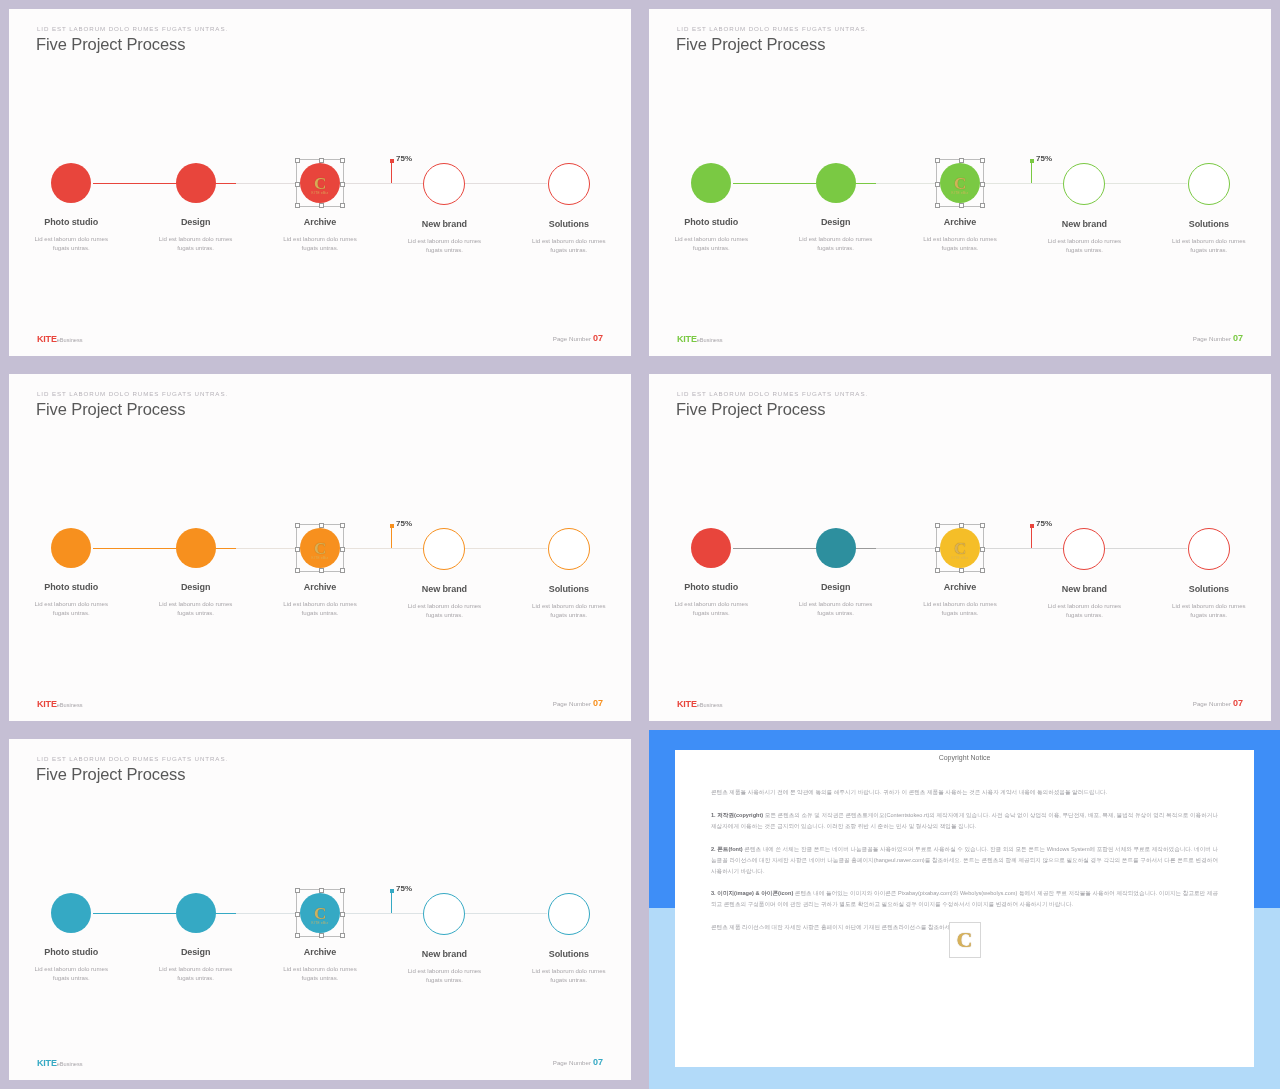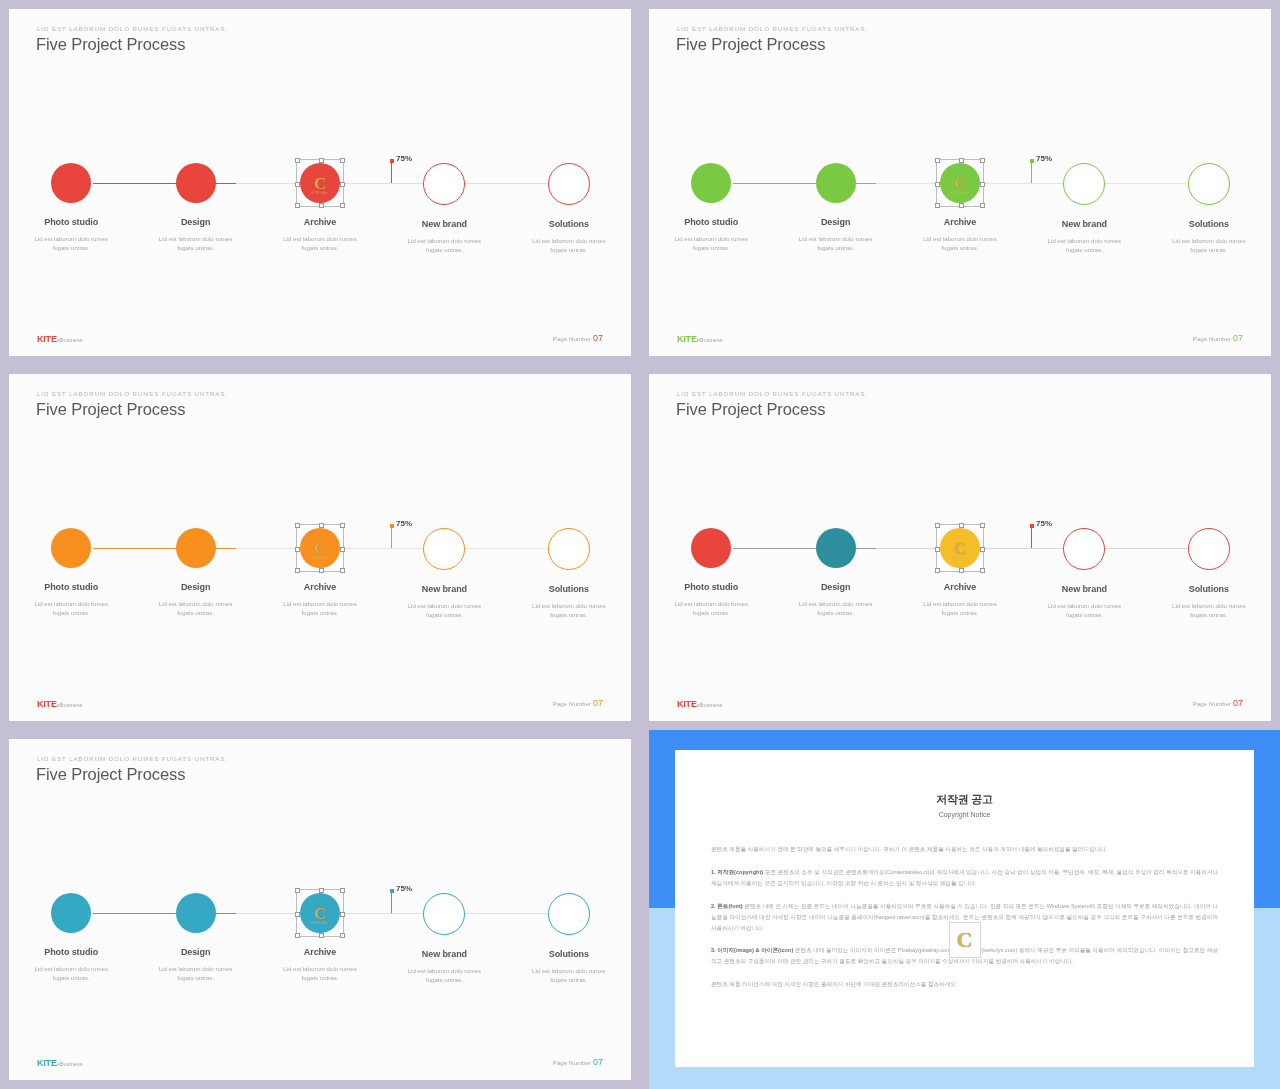--- a/index.html
+++ b/index.html
@@ -110,21 +110,21 @@
   
   .footer-logo{
     position:absolute;left:28px;bottom:12px;
     font-size:9px;font-weight:700;letter-spacing:-0.2px;
   }
   .footer-logo .sfx{font-size:5.6px;font-weight:400;color:#a9a6aa;letter-spacing:0;}
   .footer-page{
     position:absolute;right:28px;bottom:13px;
     font-size:6.2px;color:#a9a6aa;white-space:nowrap;
   }
-  .footer-page b{font-size:9px;font-weight:400;margin-left:2px;}
+  .footer-page b{font-size:9px;font-weight:700;margin-left:2px;}
   
   .cr-wrap{position:absolute;left:9px;top:0;right:0;bottom:0;overflow:hidden;}
   .cr-bg-top{position:absolute;left:0;right:0;top:0;height:178px;background:#3e8ef7;}
   .cr-bg-bot{position:absolute;left:0;right:0;top:178px;bottom:0;background:#b2daf9;}
   .cr-card{
     position:absolute;left:26px;right:26px;top:20px;bottom:22px;
     background:#ffffff;
   }
   .cr-title{
     text-align:center;margin-top:42px;
@@ -485,21 +485,20 @@
         <span>Page Number</span><b style="color:#35a9c4">07</b>
       </div>
     </div>
   </div>
 
   <div class="cell">
     <div class="cr-wrap">
       <div class="cr-bg-top"></div>
       <div class="cr-bg-bot"></div>
       <div class="cr-card">
-        <div class="cr-title">저작권 공고</div>
         <div class="cr-sub">Copyright Notice</div>
         <div class="cr-body">
           <div class="cr-p">콘텐츠 제품을 사용하시기 전에 본 약관에 동의를 해주시기 바랍니다. 귀하가 이 콘텐츠 제품을 사용하는 것은 사용자 계약서 내용에 동의하셨음을 알려드립니다.</div>
           <div class="cr-p">
             <b>1. 저작권(copyright)</b><span> 모든 콘텐츠의 소유 및 저작권은 콘텐츠토케이오(Contentstokeo.rt)의 제작자에게 있습니다. 사전 승낙 없이 상업적 이용, 무단전재, 배포, 복제, 불법적 유상이 영리 목적으로 이용하거나 제삼자에게 이용하는 것은 금지되어 있습니다. 이러한 조항 위반 시 준하는 민사 및 형사상의 책임을 집니다.</span>
           </div>
           <div class="cr-p">
             <b>2. 폰트(font)</b><span> 콘텐츠 내에 쓴 서체는 한글 폰트는 네이버 나눔글꼴을 사용하였으며 무료로 사용하실 수 있습니다. 한글 외의 모든 폰트는 Windows System에 포함된 서체와 무료로 제작하였습니다. 네이버 나눔글꼴 라이선스에 대한 자세한 사항은 네이버 나눔글꼴 홈페이지(hangeul.naver.com)를 참조하세요. 폰트는 콘텐츠의 함께 제공되지 않으므로 필요하실 경우 각각의 폰트를 구하셔서 다른 폰트로 변경하여 사용하시기 바랍니다.</span>
           </div>
           <div class="cr-p">

